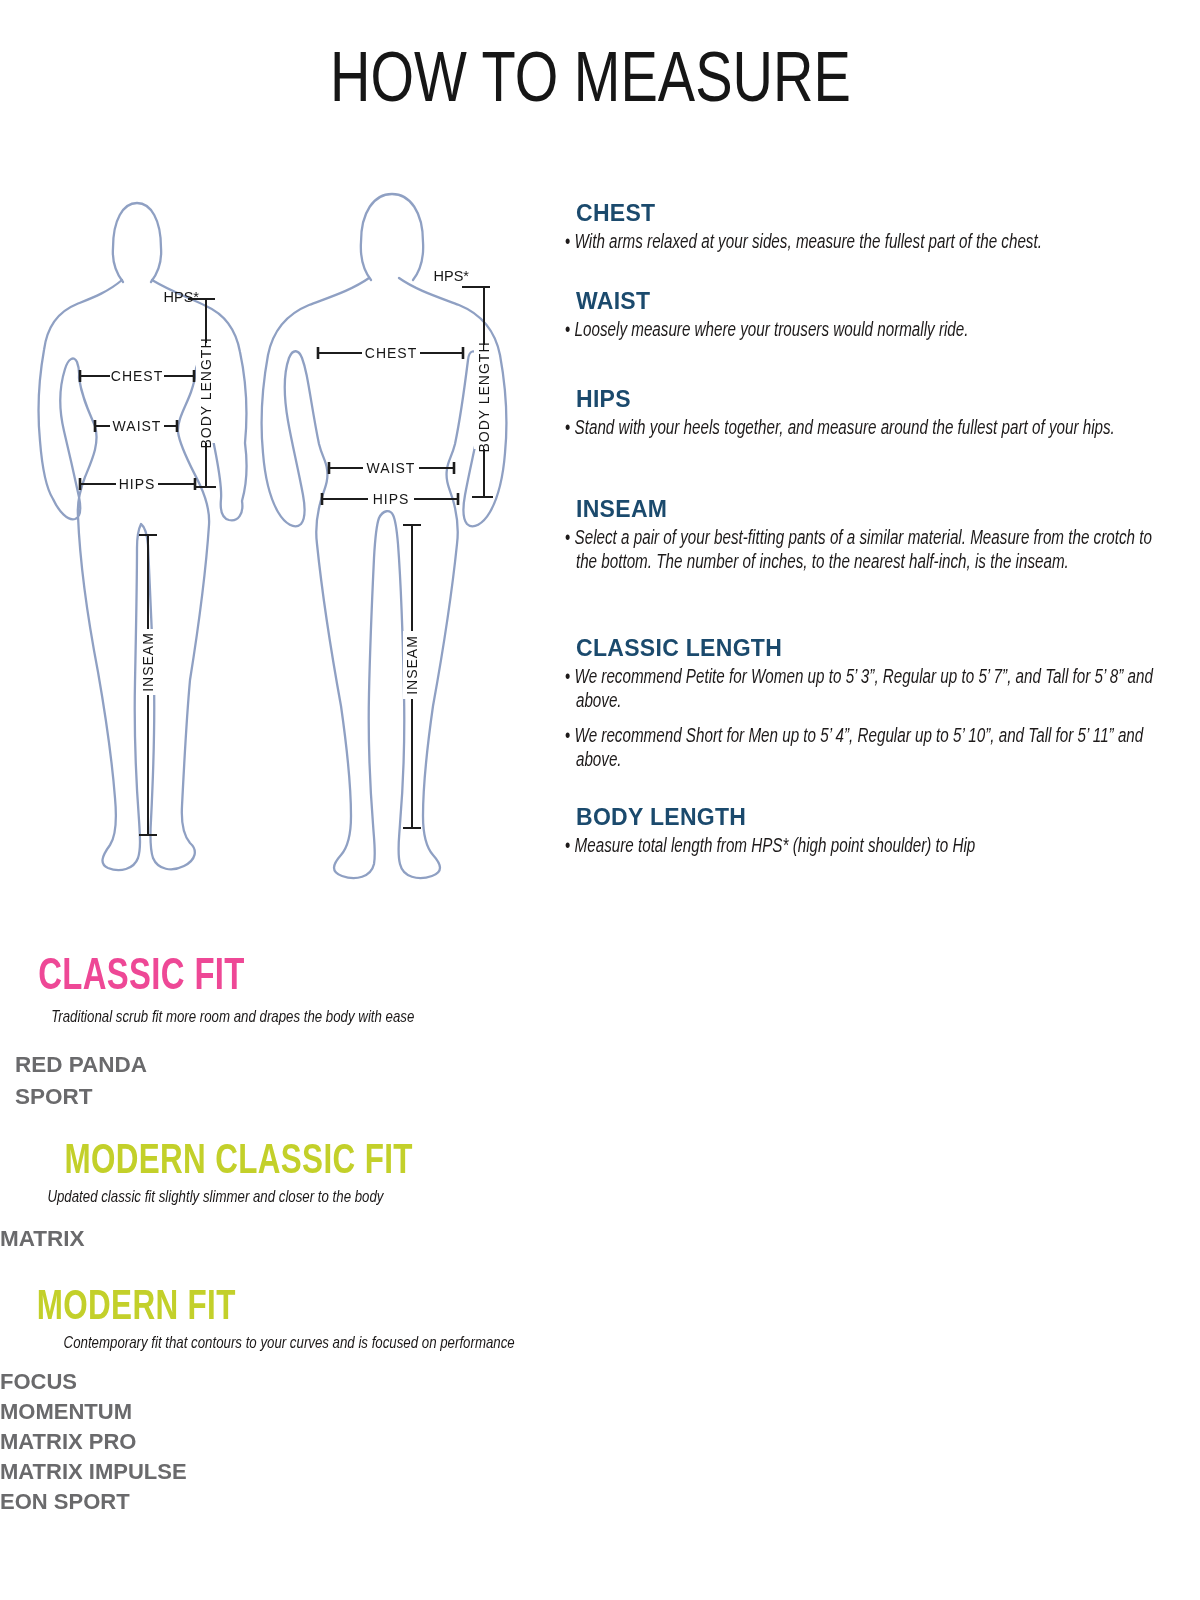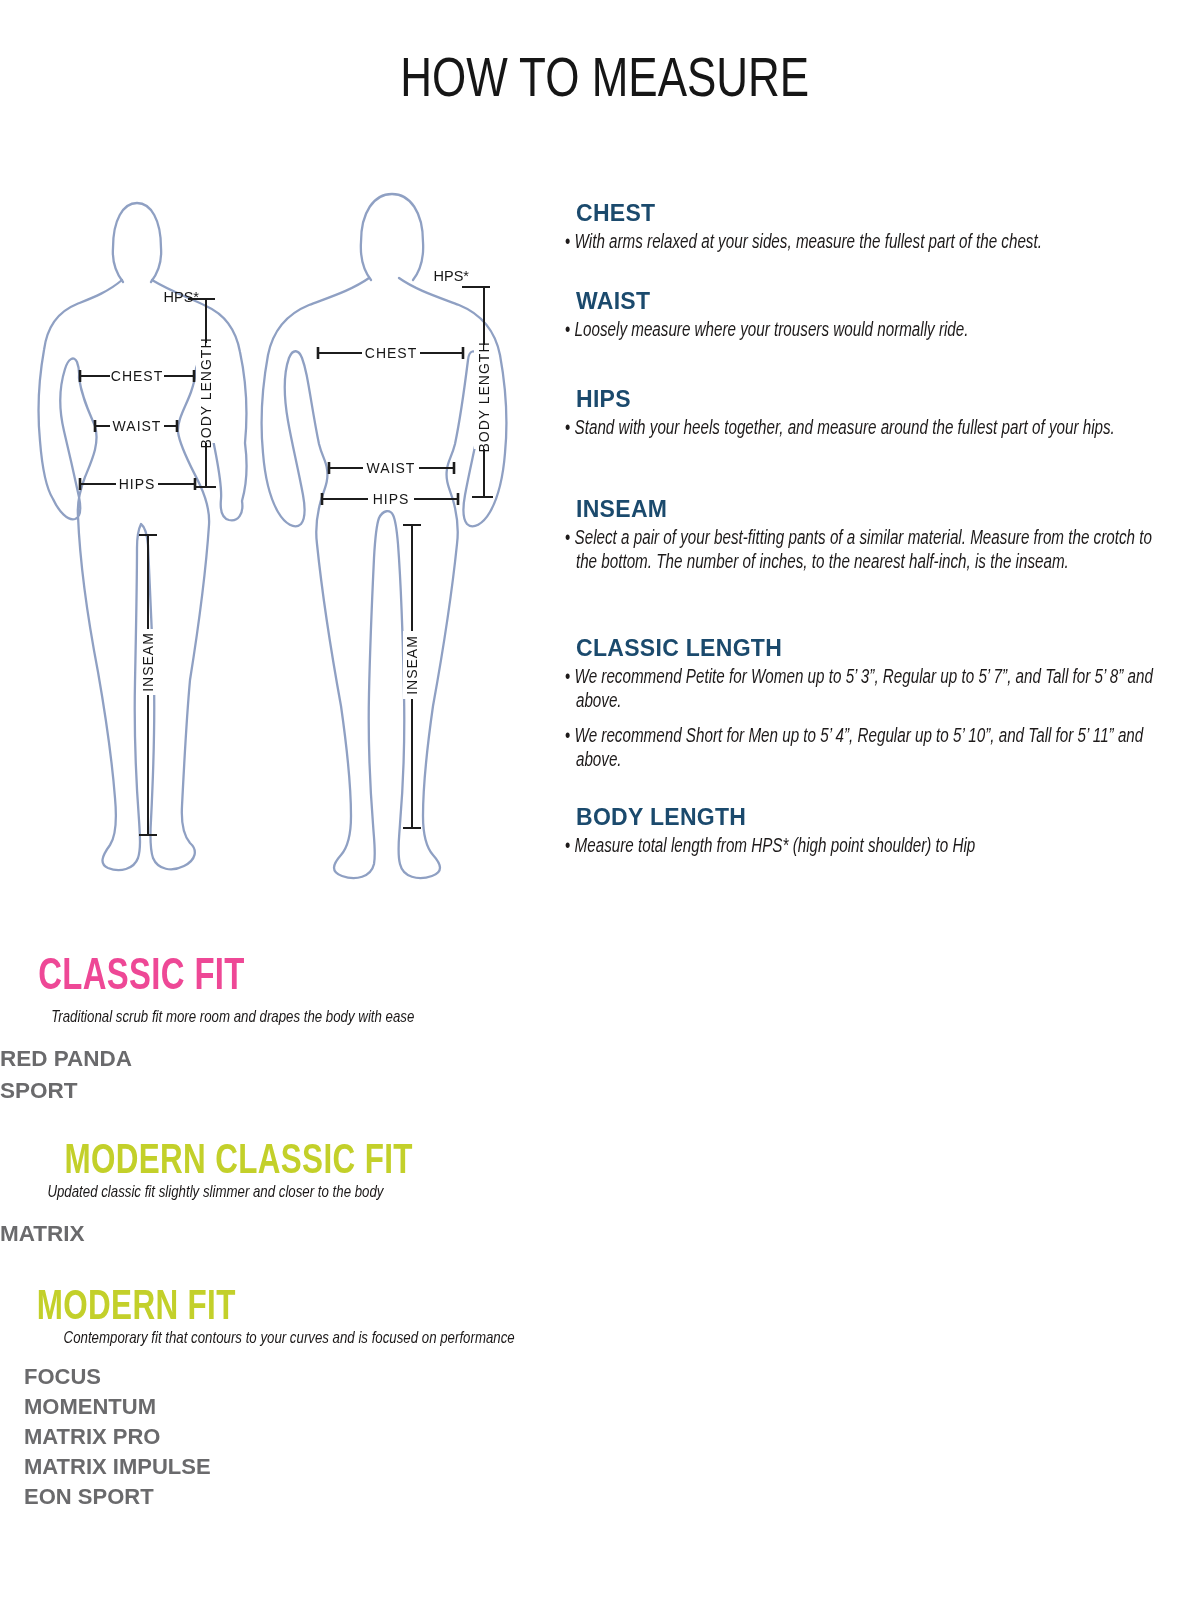--- a/index.html
+++ b/index.html
@@ -1,21 +1,21 @@
 <!DOCTYPE html>
 <html style="--navy: #1b4a6d; --pink: #ee4896; --green: #c3d02a; --gray: #6a6a6c; --outline: #8fa0c3;"><head>
 <meta charset="utf-8">
 <style>
   html,body{margin:0;padding:0;background:#ffffff;}
   body{width:1200px;height:1600px;position:relative;overflow:hidden;
        font-family:"Liberation Sans", sans-serif;color:#1d1a1a;}
   .abs{position:absolute;}
 
   
-  #title{left:15px;top:46px;width:1180px;text-align:center;font-size:55px;line-height:62px;
+  #title{left:0;top:46px;width:1180px;text-align:center;font-size:70px;line-height:62px;
          color:#161616;font-weight:400;}
   #title .squeezeC{display:inline-block;transform:scaleX(0.80);transform-origin:center top;white-space:nowrap;}
 
   
   #diagram{left:0;top:150px;width:545px;height:745px;}
 
   
   #measure-col{left:551px;top:0;width:620px;}
   .msection{position:absolute;left:0;width:620px;}
   .msection h3{margin:0 0 0 25px;font-size:23px;line-height:26px;font-weight:700;
@@ -31,27 +31,27 @@
   .fitblock{position:absolute;left:0;width:1172px;text-align:left;}
   .fit-title{font-weight:700;display:inline-block;transform:scaleX(0.73);transform-origin:center top;
              white-space:nowrap;letter-spacing:0.5px;}
   .fit-title.pink{color:var(--pink);}
   .fit-title.green{color:var(--green);}
   #fit0 .fit-title{font-size:45px;line-height:44px;}
   #fit1 .fit-title,#fit2 .fit-title{font-size:43px;line-height:42px;}
   .fit-desc{font-style:italic;font-size:17px;line-height:26px;color:#1b1818;}
   .fit-desc span{display:inline-block;transform:scaleX(0.78);transform-origin:center top;white-space:nowrap;}
   #fit0 .fit-desc{margin-top:8px;}
-  #fit1 .fit-desc,#fit2 .fit-desc{}
+  #fit1 .fit-desc,#fit2 .fit-desc{margin-top:5px;}
   .fit-products{font-weight:700;color:var(--gray);font-size:22.5px;}
-  #fit0 .fit-products{margin-top:13px;}
+  #fit0 .fit-products{margin-top:19px;padding-left:15px;}
   #fit1 .fit-products{margin-top:13px;}
   #fit2 .fit-products{margin-top:11px;font-size:22px;}
   #fit0 .fit-products div,#fit1 .fit-products div{line-height:32px;}
-  #fit2 .fit-products div{line-height:30px;padding-left:24px;}
+  #fit2 .fit-products div{line-height:30px;}
 
   
   .outline{fill:none;stroke:var(--outline);stroke-width:2.3;stroke-linejoin:round;stroke-linecap:round;}
   .mline{stroke:#1c1c1c;stroke-width:2;}
   .mtick{stroke:#1c1c1c;stroke-width:2.6;}
   .mlabel{font-family:"Liberation Sans",sans-serif;font-size:14px;letter-spacing:1px;fill:#161616;}
   .hps{font-family:"Liberation Sans",sans-serif;font-size:14.5px;fill:#161616;}
   .mask{fill:#ffffff;}
 </style>
 </head>

